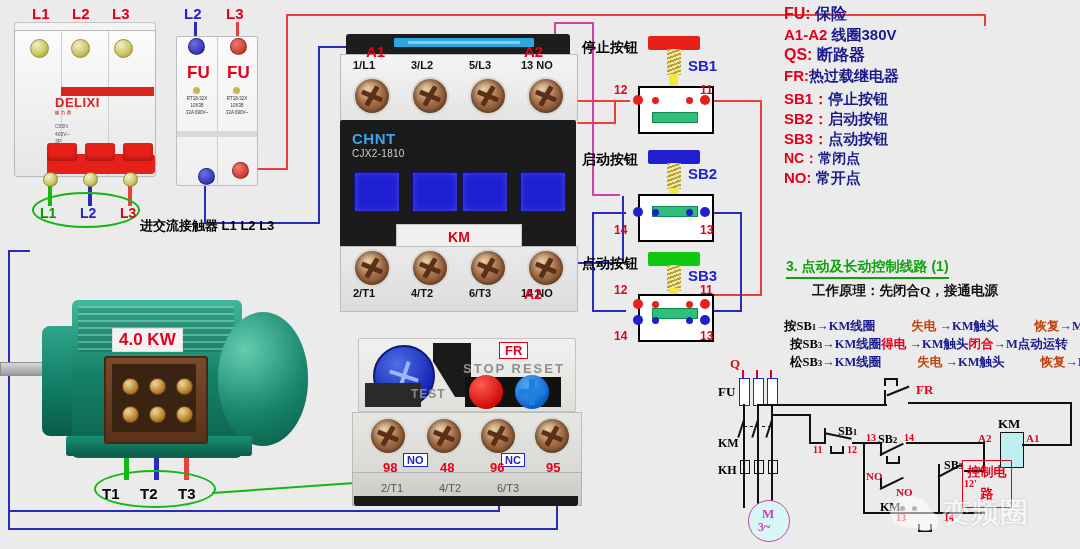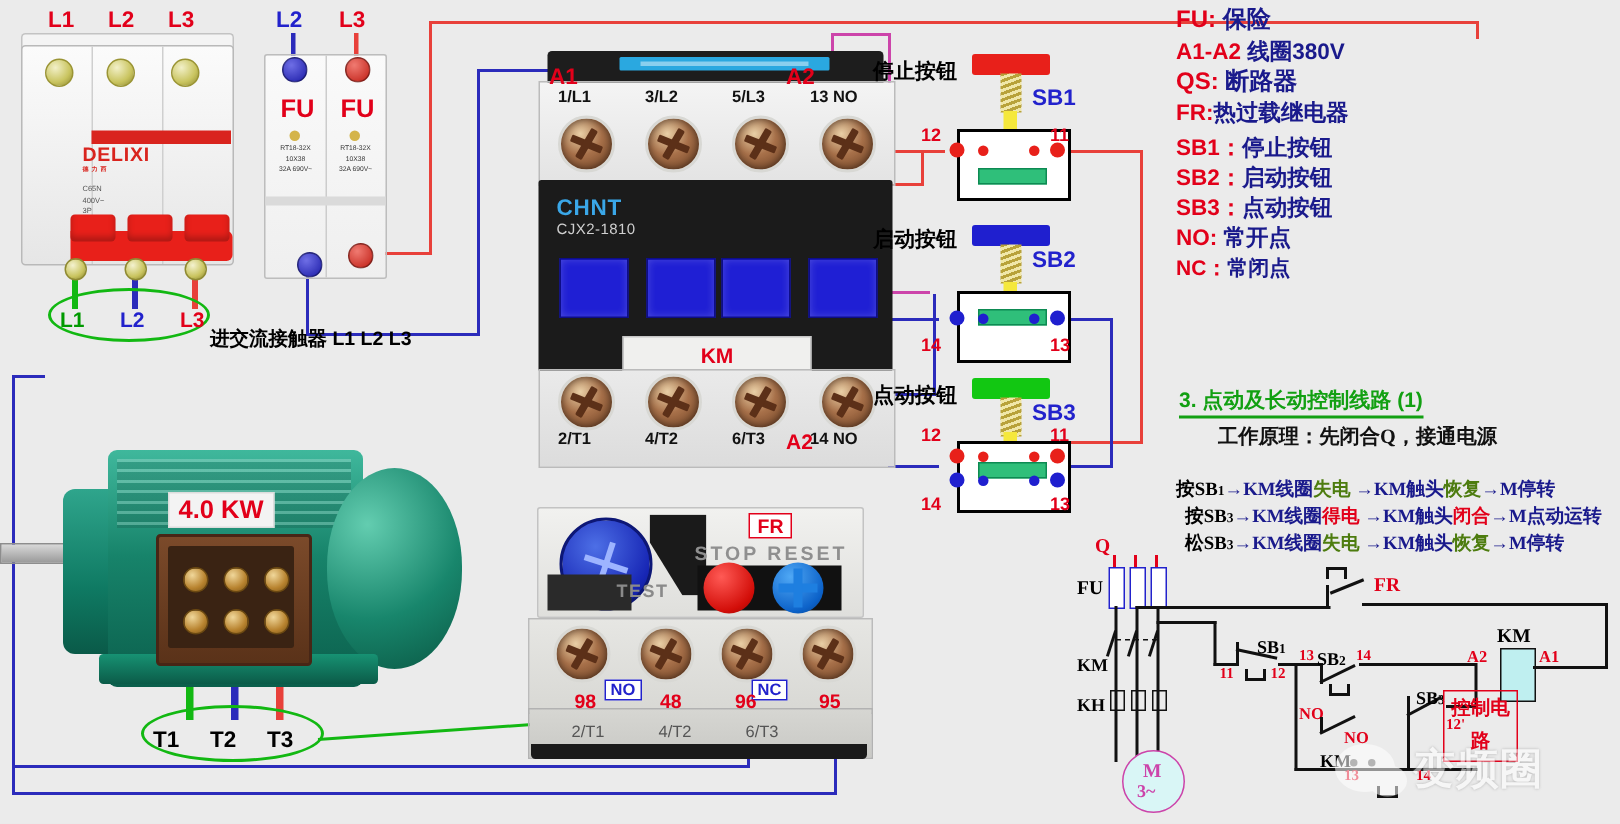--- a/index.html
+++ b/index.html
@@ -71,21 +71,21 @@
   .fuse-mini{position:absolute;font-size:4.5px;color:#333;line-height:1.6;text-align:center;width:36px;}
   .fuse-dot{position:absolute;width:7px;height:7px;border-radius:50%;background:#d4b44a;}
   .term-dot{
     position:absolute;width:15px;height:15px;border-radius:50%;
     border:1px solid rgba(0,0,0,.35);
   }
   .td-blue{background:radial-gradient(circle at 35% 30%,#6f6fe6,#1c1ca8);}
   .td-red{background:radial-gradient(circle at 35% 30%,#f07b72,#c01e15);}
 
   
-  .kc-wrap{position:absolute;left:359px;top:34px;width:256px;height:280px;}
+  .kc-wrap{position:absolute;left:340px;top:34px;width:256px;height:280px;}
   .kc-topcap{position:absolute;left:6px;top:0;width:224px;height:22px;background:#1d1d1d;border-radius:3px 3px 0 0;}
   .kc-bluestrip{position:absolute;left:48px;top:4px;width:140px;height:9px;background:#2aa8e0;border-radius:1px;}
   .kc-bluestrip:after{content:"";position:absolute;left:14px;top:3px;width:112px;height:3px;background:rgba(255,255,255,.45);}
   .kc-termplate{
     position:absolute;left:0;top:20px;width:236px;height:68px;
     background:linear-gradient(180deg,#f4f4f4,#e3e3e3);border:1px solid #bbb;
   }
   .kc-termplate2{
     position:absolute;left:0;top:212px;width:236px;height:64px;
     background:linear-gradient(180deg,#eaeaea,#dcdcdc);border:1px solid #bbb;
@@ -207,21 +207,21 @@
   .legend div{font-weight:bold;line-height:1;margin-bottom:5px;white-space:nowrap;}
   .lg-k{color:#e2001a;}
   .lg-v{color:#1a1a8c;}
 
   
   .prin-title{
     position:absolute;left:786px;top:258px;color:#12a012;font-size:14px;font-weight:bold;
     border-bottom:2px solid #12a012;padding-bottom:1px;white-space:nowrap;
   }
   .prin-line{position:absolute;white-space:nowrap;font-size:12.5px;font-weight:bold;font-family:"Liberation Serif",serif;}
-  .pg{color:#4d7c0f;}
+  .pg{color:#c2410c;margin-left:36px;}
   .pr{color:#e2001a;}
   .pb2{color:#1a1a8c;}
 
   
   .sch{position:absolute;left:700px;top:360px;width:380px;height:189px;}
   .sline{position:absolute;background:#111;}
   .sred{position:absolute;background:#e2001a;}
   .fu-rect{position:absolute;width:9px;height:26px;background:#fff;border:1.6px solid #2222cc;}
   .coil-rect{position:absolute;width:22px;height:34px;background:#bfeff0;border:1.6px solid #111;}
   .motor-circ{position:absolute;width:40px;height:40px;border-radius:50%;background:#d9f6f6;border:1.6px solid #cc44aa;}
@@ -529,25 +529,25 @@
     </div>
     <div style="font-size:15px;margin-top:8px;">
       <span class="lg-k">SB1：</span><span class="lg-v">停止按钮</span>
     </div>
     <div style="font-size:15px;">
       <span class="lg-k">SB2：</span><span class="lg-v">启动按钮</span>
     </div>
     <div style="font-size:15px;">
       <span class="lg-k">SB3：</span><span class="lg-v">点动按钮</span>
     </div>
+    <div style="font-size:14px;">
+      <span class="lg-k">NC：</span><span class="lg-v">常闭点</span>
+    </div>
     <div style="font-size:15px;">
       <span class="lg-k">NO:</span> <span class="lg-v">常开点</span>
-    </div>
-    <div style="font-size:14px;">
-      <span class="lg-k">NC：</span><span class="lg-v">常闭点</span>
     </div>
   </div>
 
   <div class="prin-title">3. 点动及长动控制线路 (1)</div>
   <div class="prin-line black" style="left:812px;top:282px;font-size:13.5px;color:#111;">工作原理：先闭合Q，接通电源</div>
 
   <div class="prin-line" style="left:784px;top:318px;">
     <span class="black">按SB</span><span class="black" style="font-size:9px;">1</span><span class="pb2">→</span><span class="pb2">KM线圈</span><span class="pg">失电</span><span class="pb2"> →KM触头</span><span class="pg">恢复</span><span class="pb2">→M停转</span>
   </div>
   <div class="prin-line" style="left:790px;top:336px;">

